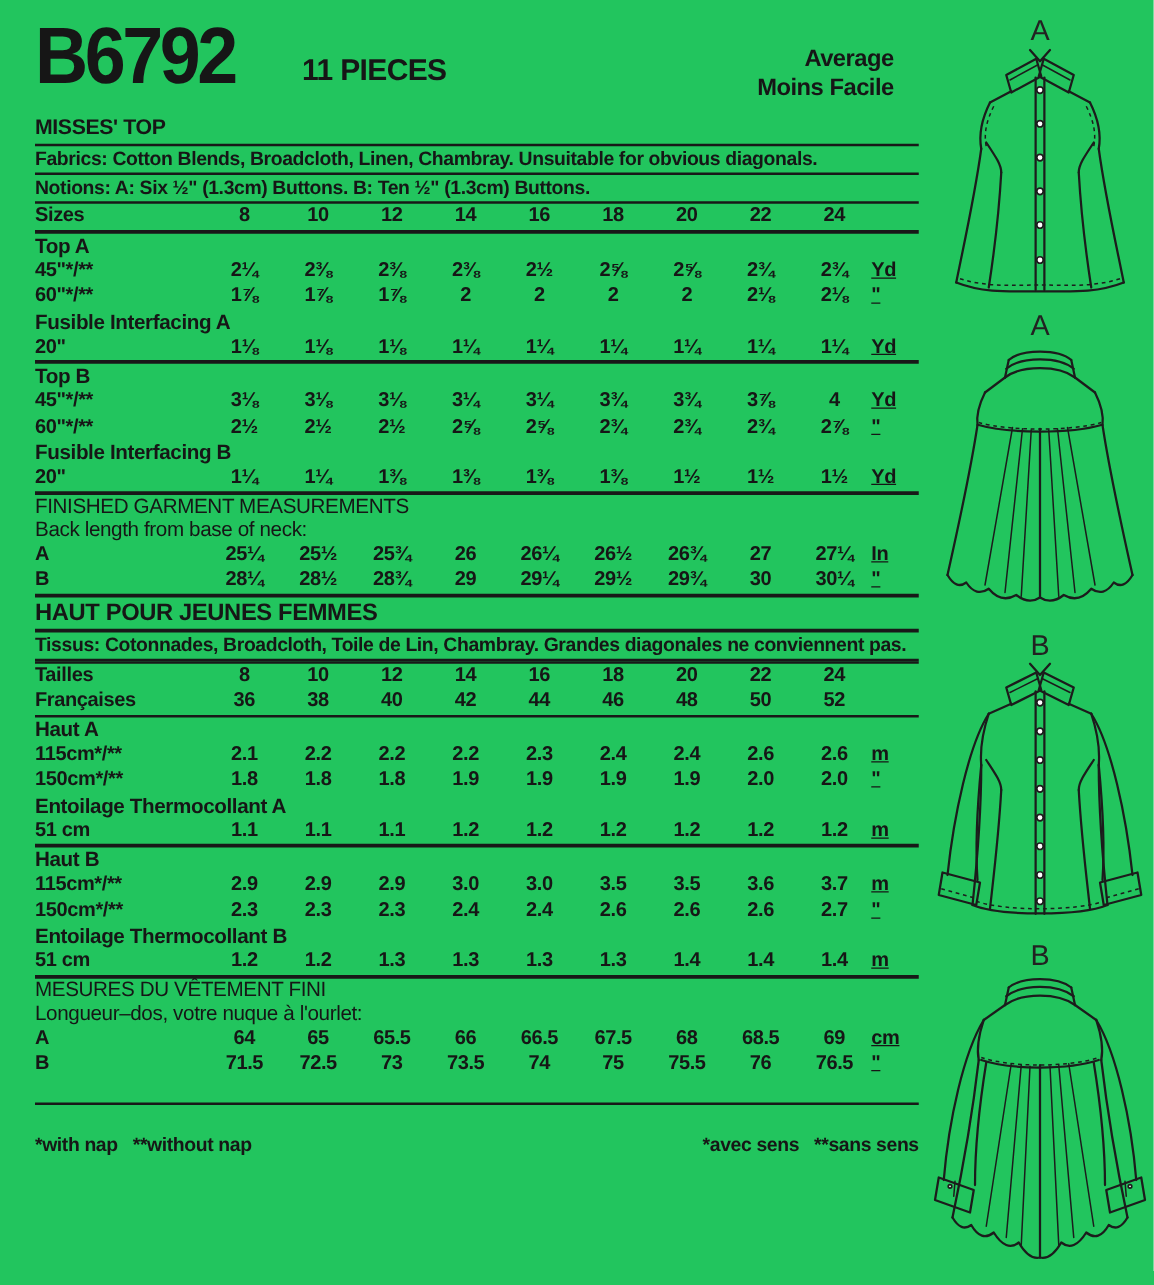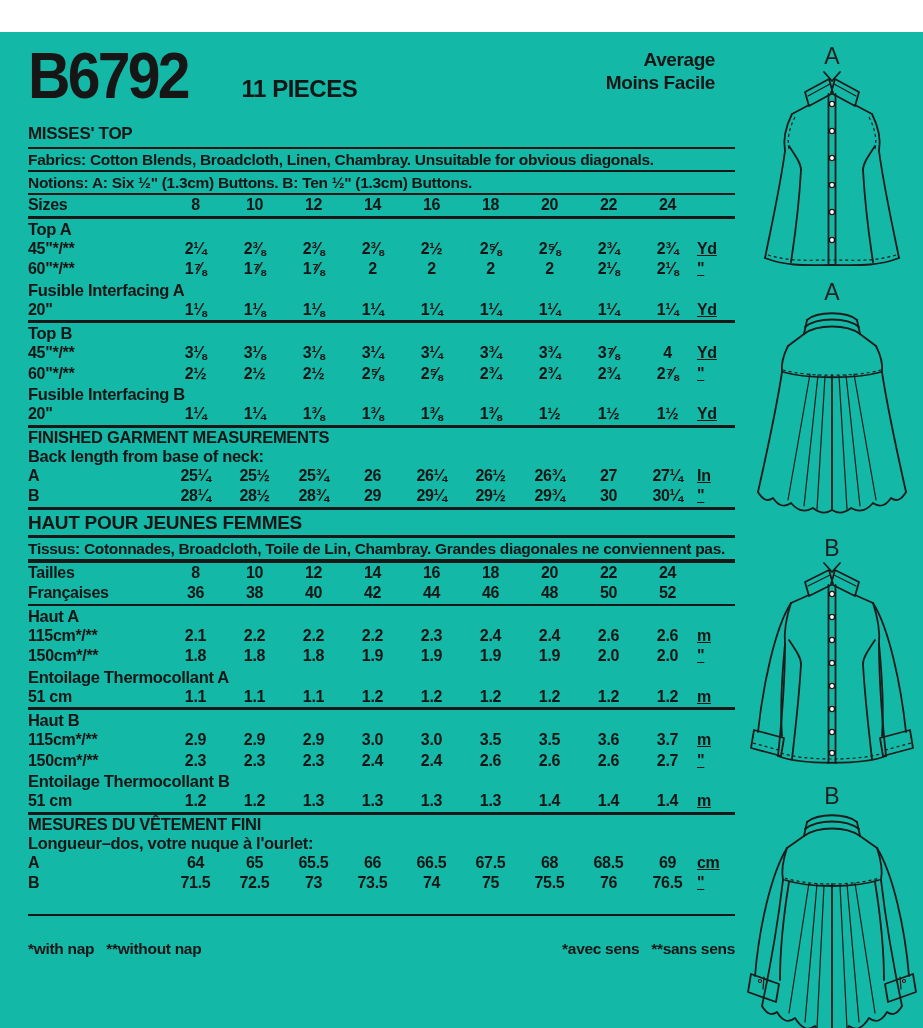--- a/index.html
+++ b/index.html
@@ -2,46 +2,46 @@
 <html><head>
 <meta charset="utf-8">
 <style>
   * { margin:0; padding:0; box-sizing:border-box; }
   html,body { background:#ffffff; }
   body {
     width:923px; height:1028px; position:relative; overflow:hidden;
     font-family:"Liberation Sans", sans-serif; color:#161616;
     letter-spacing:-0.2px;
   }
-  .page { position:absolute; inset:0; background:#14b8a6;margin-top:32px; }
+  .page { position:absolute; inset:0; background:#22c55e; }
 
   
   .content { position:absolute; left:28px; top:14px; width:707px; }
 
   .masthead { position:relative; height:72px; }
   .brand-row { display:flex; align-items:flex-end; }
   .pattern-number {
     font-size:64px; font-weight:800; line-height:60px; letter-spacing:-3px;
     transform:scaleX(0.92); transform-origin:left bottom; white-space:nowrap;
   }
   .pieces { font-size:24px; font-weight:700; margin-left:40px; padding-bottom:3px; letter-spacing:-0.5px; }
-  .difficulty { position:absolute; right:20px; top:2px; text-align:right; font-size:19px; font-weight:700; line-height:1.22; letter-spacing:-0.4px; }
+  .difficulty { position:absolute; right:20px; top:22px; text-align:right; font-size:19px; font-weight:700; line-height:1.22; letter-spacing:-0.4px; }
 
   .doc-title { font-size:17px; font-weight:800; margin-top:6px; margin-bottom:3px; letter-spacing:-0.3px; }
 
   .rule { height:2px; background:#181818; }
   .rule.thick { height:3px; }
   .spacer { height:20px; }
 
   .text-row { font-size:15.5px; font-weight:600; padding:2px 0 1px 0; line-height:18px; letter-spacing:-0.3px; }
   .text-row .b { font-weight:800; }
 
   .row-title { font-size:16.5px; font-weight:800; line-height:19px; padding-top:1px; letter-spacing:-0.3px; }
   .section-title { font-size:19px; font-weight:800; line-height:23px; padding:1px 0; letter-spacing:-0.3px; }
-  .sub-title { font-size:16.5px; font-weight:700; line-height:19px; letter-spacing:-0.3px; }
+  .sub-title { font-size:16.5px; font-weight:400; line-height:19px; letter-spacing:-0.3px; }
 
   .data-row {
     display:grid;
     grid-template-columns:138px repeat(9,59px) 44px;
     align-items:baseline;
     font-size:16px; font-weight:700; line-height:20.5px; letter-spacing:-0.3px;
   }
   .data-row .label { text-align:left; white-space:nowrap; }
   .data-row .val  { text-align:center; }
   .data-row .unit { text-align:left;text-decoration:underline; }

